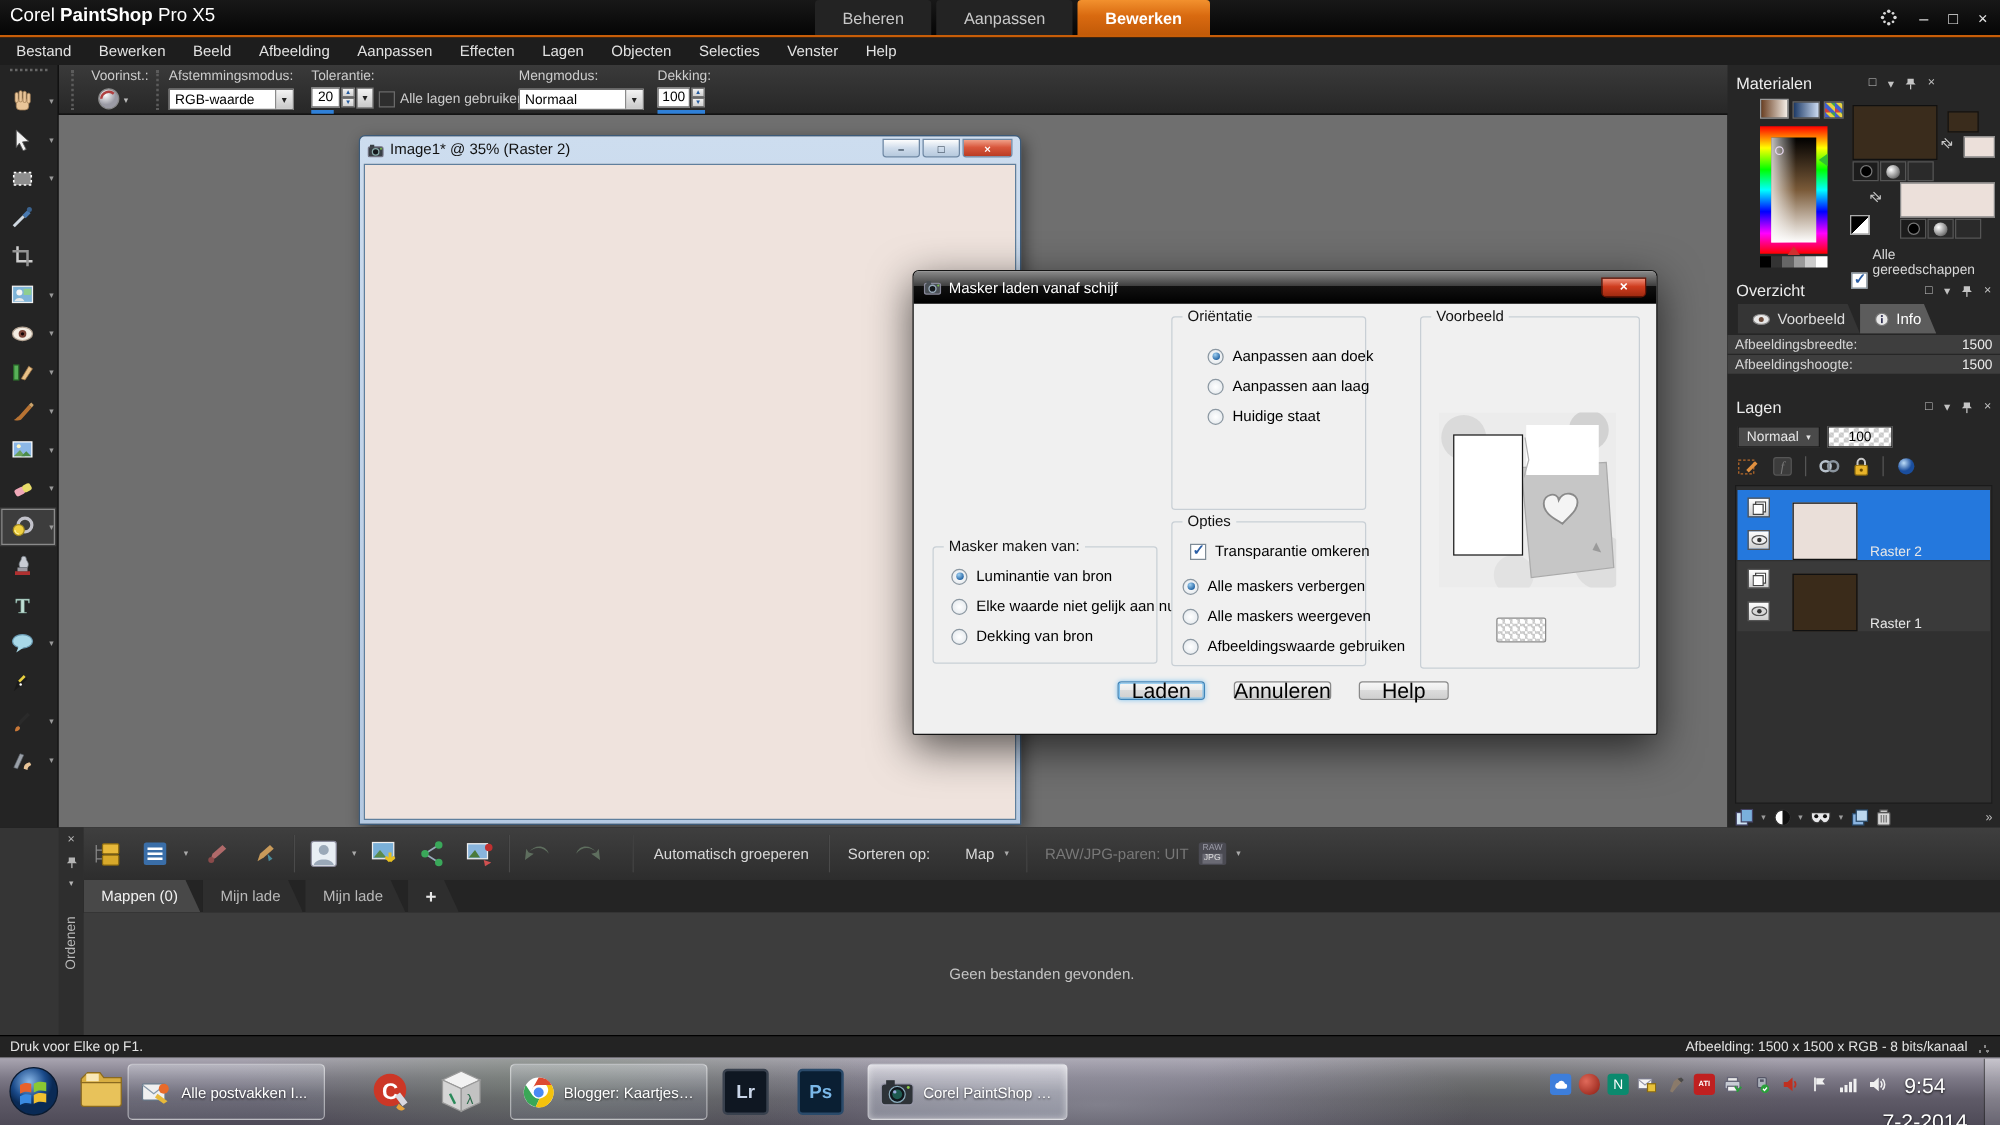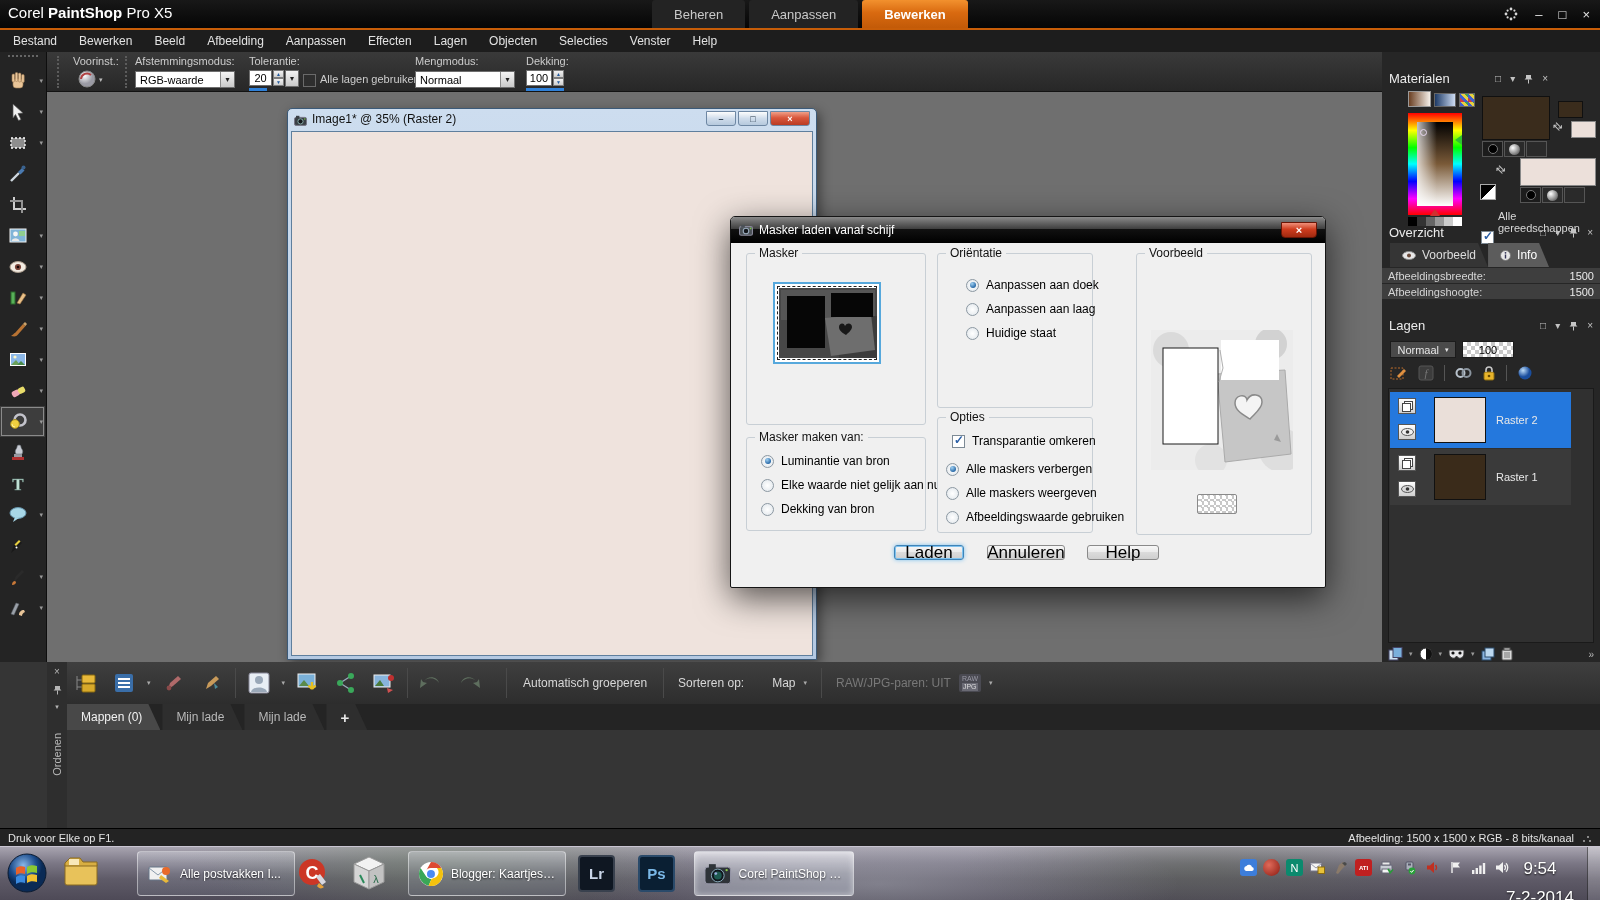--- a/index.html
+++ b/index.html
@@ -58,21 +58,21 @@
 .btn.default{border:1px solid #3f84b8;box-shadow:0 0 0 1px #7ec2ef inset,0 0 4px #7ec2ef}
 .checker{background-color:#fff;background-image:linear-gradient(45deg,#c8c8c8 25%,transparent 25%,transparent 75%,#c8c8c8 75%),linear-gradient(45deg,#c8c8c8 25%,transparent 25%,transparent 75%,#c8c8c8 75%);background-size:8px 8px;background-position:0 0,4px 4px}
 
 #rightcol{left:1382px;top:52px;width:218px;height:610px;background:#262626}
 .panel-hdr{display:flex;align-items:center;height:21px;padding:0 7px;color:#ececec;font-size:13px}
 .hdr-icons{margin-left:auto;display:flex;gap:9px;align-items:center;color:#c2c2c2;font-size:10px}
 .vrow{display:flex;align-items:center;height:15px;background:#3e3e3e;margin-top:1px;padding:0 6px;font-size:11px;color:#d5d5d5}
 .vrow .val{margin-left:auto;color:#eaeaea}
 .ltab{height:24px;display:flex;align-items:center;gap:6px;font-size:12px;color:#ddd;padding:0 12px;clip-path:polygon(0 0,calc(100% - 10px) 0,100% 100%,0 100%)}
 
-.layrow{position:absolute;left:8px;width:181px;height:56px;background:#3a3a3a;display:flex;align-items:center}
+.layrow{position:absolute;left:8px;width:202px;height:56px;background:#3a3a3a;display:flex;align-items:flex-end}
 .layrow.sel{background:#2478dd}
 .laythumb{width:52px;height:46px;border:1px solid #111;margin-left:44px}
 .layname{font-size:11px;color:#e8e8e8;margin-left:10px}
 .miniicon{position:absolute;width:18px;height:16px;background:linear-gradient(#fefefe,#cfcfcf);border:1px solid #555;display:flex;align-items:center;justify-content:center}
 .dsel{position:absolute;height:17px;background:#4a4a4a;border:1px solid #1c1c1c;color:#e6e6e6;font-size:11px;display:flex;align-items:center;justify-content:center;gap:6px}
 
 #organizer{left:0;top:662px;width:1600px;height:166px;background:#353535}
 #org-strip{position:absolute;left:47px;top:0;width:20px;height:166px;background:#2e2e2e;display:flex;flex-direction:column;align-items:center;padding-top:4px;gap:8px;color:#b5b5b5;font-size:10px}
 #org-vlabel{writing-mode:vertical-rl;transform:rotate(180deg);font-size:11px;color:#b8b8b8;margin-top:14px}
 #org-toolbar{position:absolute;left:67px;top:0;right:0;height:42px;background:linear-gradient(#3f3f3f,#2d2d2d);display:flex;align-items:center;gap:8px;padding-left:4px}
@@ -348,21 +348,21 @@
       <div class="wbtn">–</div>
       <div class="wbtn">□</div>
       <div class="wbtn close">×</div>
     </div>
   </div>
   <div id="canvas"></div>
 </div>
 
 <div class="abs" id="rightcol">
 
-  <div class="abs" style="left:0;top:16px;width:173px;height:165px">
+  <div class="abs" style="left:0;top:4px;width:173px;height:165px">
     <div class="panel-hdr">
         <span>Materialen</span>
       <span class="hdr-icons">
         <span>□</span>
         <span>▾</span>
         <svg width="9" height="10" viewBox="0 0 9 10">
             <path d="M2 1h5v3l1.5 1.5h-8L2 4z" fill="#c5c5c5"></path>
             <rect x="4" y="5.5" width="1" height="4" fill="#c5c5c5"></rect>
           </svg>
         <span>×</span>
@@ -568,36 +568,20 @@
     <svg width="14" height="12" viewBox="0 0 13 11">
         <rect x="0.5" y="2.4" width="12" height="8" rx="1.5" fill="#4a5056" stroke="#889"></rect>
         <rect x="2" y="0.8" width="3.4" height="2.4" fill="#4a5056"></rect>
         <circle cx="6.5" cy="6.4" r="2.6" fill="#14181c" stroke="#9ab"></circle>
         <circle cx="10.8" cy="4" r=".8" fill="#7ac04a"></circle>
       </svg>
     <span>Masker laden vanaf schijf</span>
     <div id="dlg-close">×</div>
   </div>
 
-  <div class="grpbox" style="left:15px;top:36px;width:180px;height:172px">
-    <span class="glabel">Masker</span>
-    <div class="abs" style="left:26px;top:28px;width:108px;height:82px;border:2px solid #56a8dc;background:#fff;padding:2px">
-      <div style="width:100%;height:100%;border:1px dashed #222;padding:1px">
-        <svg width="98" height="70" viewBox="0 0 98 70" preserveAspectRatio="none">
-          <rect width="98" height="70" fill="#474747"></rect>
-          <rect x="2" y="2" width="94" height="30" fill="#565656"></rect>
-          <rect x="60" y="28" width="38" height="42" fill="#3c3c3c"></rect>
-          <polygon points="46,30 92,26 96,62 52,68" fill="#6e6e6e"></polygon>
-          <path d="M66 38c2-4 7-3 7 1 0 3-4 6-6 8-3-2-7-4-7-8 0-4 5-5 6-1z" fill="#181818"></path>
-          <rect x="8" y="8" width="38" height="52" fill="#060606"></rect>
-          <rect x="52" y="5" width="42" height="24" fill="#060606"></rect>
-        </svg>
-      </div>
-    </div>
-  </div>
 
   <div class="grpbox" style="left:15px;top:220px;width:180px;height:94px">
     <span class="glabel">Masker maken van:</span>
     <div style="margin-top:16px">
       <div class="optrow">
           <span class="radio on"></span>
           <span>Luminantie van bron</span>
         </div>
       <div class="optrow">
           <span class="radio"></span>
@@ -765,20 +749,23 @@
         <span style="background:#6a6a74;color:#ddd;padding:0 1px">JPG</span>
       </span>
     <span style="font-size:7px;color:#aaa">▾</span>
   </div>
   <div id="org-tabs">
     <div class="otab active">Mappen (0)</div>
     <div class="otab">Mijn lade</div>
     <div class="otab">Mijn lade</div>
     <div class="otab" style="font-size:15px;font-weight:bold;color:#e8e8e8">+</div>
   </div>
+  <div id="org-content">
+    <span id="org-empty">Geen bestanden gevonden.</span>
+  </div>
 </div>
 
 <div class="abs" id="statusbar">
   <span>Druk voor Elke op F1.</span>
   <span style="margin-left:auto">Afbeelding:  1500 x 1500 x RGB - 8 bits/kanaal</span>
   <span style="width:10px;height:10px;margin-left:8px;background:radial-gradient(circle 1.2px at 2px 8px,#888 99%,transparent),radial-gradient(circle 1.2px at 6px 4px,#888 99%,transparent),radial-gradient(circle 1.2px at 8px 8px,#888 99%,transparent)"></span>
 </div>
 
 <div class="abs" id="taskbar">
   <span class="pinicon" style="left:6px;top:5px">
@@ -799,21 +786,21 @@
         </g>
       </svg>
   </span>
   <span class="pinicon" style="left:62px">
     <svg width="38" height="34" viewBox="0 0 38 34">
         <rect x="3" y="8" width="32" height="22" rx="2" fill="#e8c25a" stroke="#8a6a20"></rect>
         <path d="M3 8l5-5h10l3 4h14v4H3z" fill="#d8ae42" stroke="#8a6a20"></path>
         <rect x="7" y="4" width="10" height="6" fill="#f8e8b8"></rect>
       </svg>
   </span>
-  <div class="tbtn" style="left:137px;width:158px">
+  <div class="tbtn" style="left:102px;width:158px">
     <svg width="26" height="22" viewBox="0 0 26 22">
         <rect x="2" y="4" width="18" height="13" rx="1" fill="#f0f0f0" stroke="#678"></rect>
         <path d="M2 5l9 7 9-7" fill="none" stroke="#89a"></path>
         <path d="M14 12l8 6-3 2-7-5z" fill="#e8b93a"></path>
         <circle cx="19" cy="8" r="4" fill="#e86a2a"></circle>
       </svg>
     <span class="ellip">Alle postvakken I...</span>
   </div>
   <span class="pinicon" style="left:294px">
     <svg width="36" height="36" viewBox="0 0 36 36">

